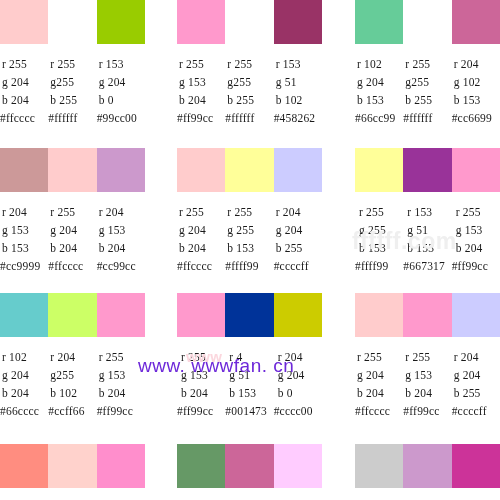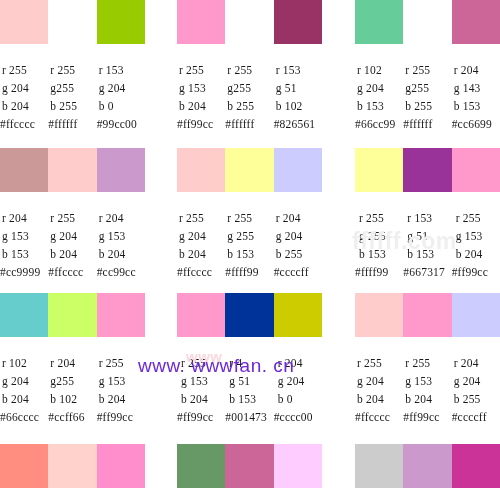--- a/index.html
+++ b/index.html
@@ -37,21 +37,21 @@
     display: flex;
     width: 100%;
     height: 44px;
   }
   .swatch {
     flex: 1 1 0;
     height: 44px;
   }
   .labels {
     width: 100%;
-    margin-top: 17px;
+    margin-top: 11px;
   }
   .label-line {
     display: flex;
     width: 100%;
     height: 18px;
     line-height: 18px;
     font-size: 11.5px;
     color: #1a1a1a;
     white-space: nowrap;
   }
@@ -157,40 +157,40 @@
             <div class="label-cell">g 51</div>
           </div>
           <div class="label-line">
             <div class="label-cell">b 204</div>
             <div class="label-cell">b 255</div>
             <div class="label-cell">b 102</div>
           </div>
           <div class="label-line hex-line">
             <div class="label-cell">#ff99cc</div>
             <div class="label-cell">#ffffff</div>
-            <div class="label-cell">#826561</div>
+            <div class="label-cell">#458262</div>
           </div>
         </div>
       </div>
       <div class="color-group group-3">
         <div class="swatch-strip">
           <div class="swatch" title="#66cc99" style="background: rgb(102, 204, 153);"></div>
           <div class="swatch" title="#ffffff" style="background: rgb(255, 255, 255);"></div>
           <div class="swatch" title="#cc6699" style="background: rgb(204, 102, 153);"></div>
         </div>
         <div class="labels">
           <div class="label-line">
             <div class="label-cell">r 102</div>
             <div class="label-cell">r 255</div>
             <div class="label-cell">r 204</div>
           </div>
           <div class="label-line">
             <div class="label-cell">g 204</div>
             <div class="label-cell">g255</div>
-            <div class="label-cell">g 143</div>
+            <div class="label-cell">g 102</div>
           </div>
           <div class="label-line">
             <div class="label-cell">b 153</div>
             <div class="label-cell">b 255</div>
             <div class="label-cell">b 153</div>
           </div>
           <div class="label-line hex-line">
             <div class="label-cell">#66cc99</div>
             <div class="label-cell">#ffffff</div>
             <div class="label-cell">#cc6699</div>

